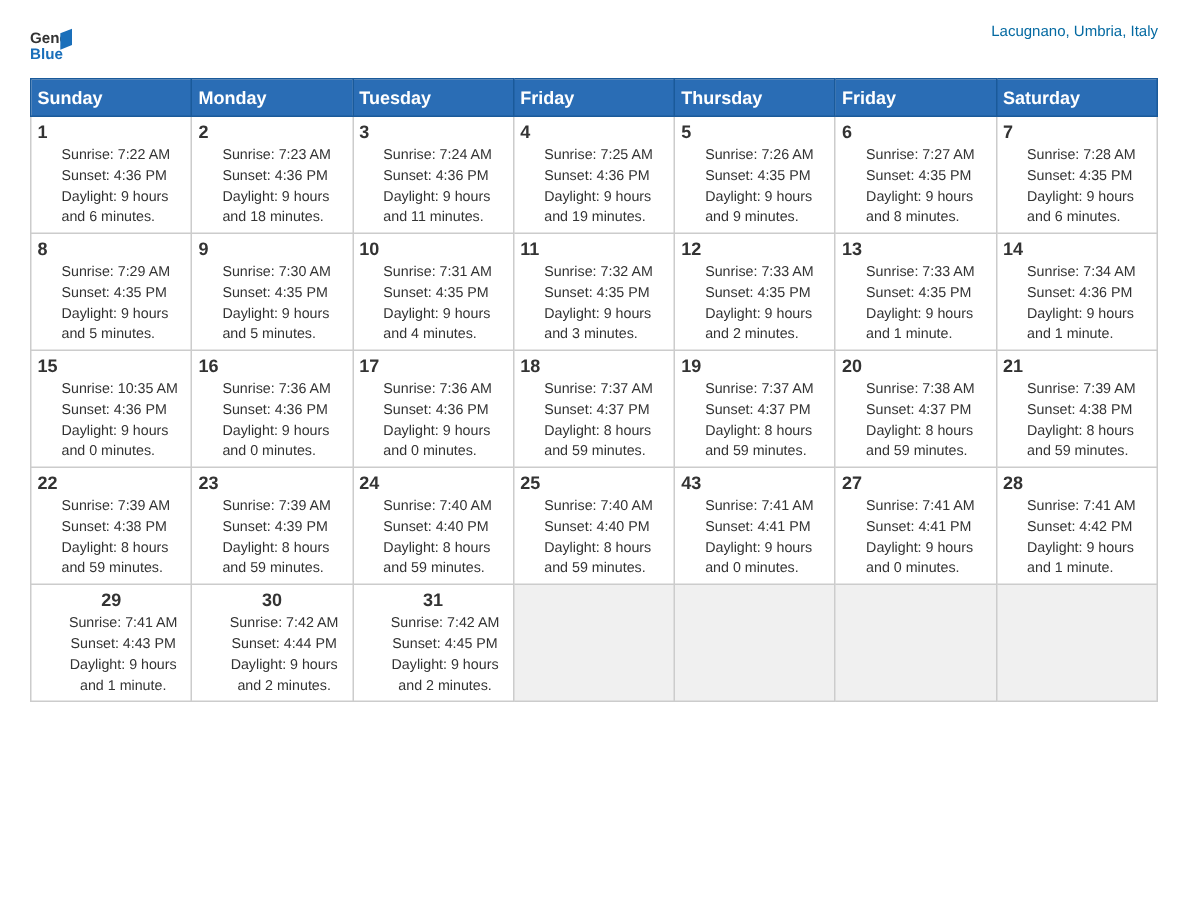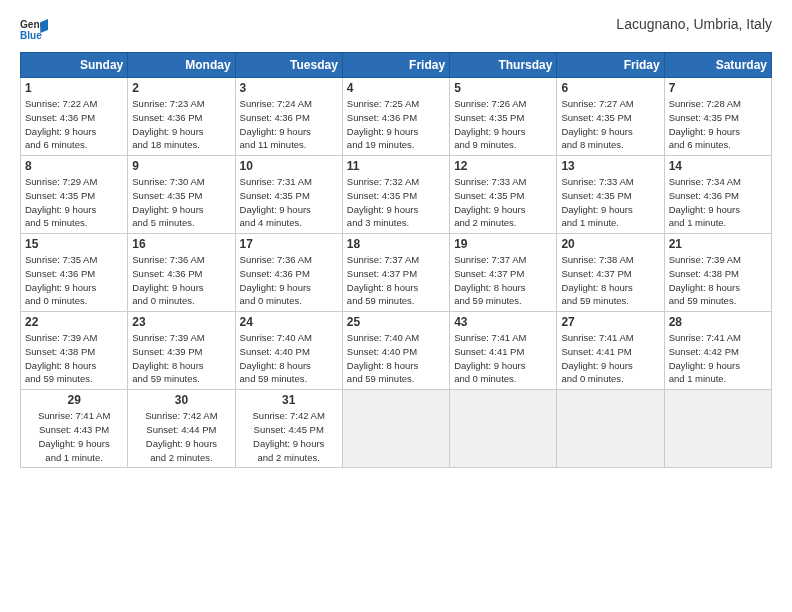--- a/index.html
+++ b/index.html
@@ -33,35 +33,35 @@
     }
     .title-block {
       text-align: right;
     }
     .month-title {
       font-size: 30px;
       font-weight: bold;
       color: #333;
     }
     .location {
-      font-size: 14px;
-      color: #404040;
+      font-size: 10px;
+      color: #0369a1;
     }
     .calendar {
       width: 100%;
       border-collapse: collapse;
       table-layout: fixed;
     }
     .calendar th {
       background: #2a6db5;
       color: #fff;
       font-size: 12px;
       font-weight: bold;
       padding: 5px 4px;
-      text-align: right;
+      text-align: left;
       border: 1px solid #1a5a9a;
     }
     .calendar td {
       vertical-align: top;
       font-size: 9.5px;
       color: #333;
       padding: 3px 4px;
       border: 1px solid #ccc;
       background: #fff;
       height: 78px;
@@ -73,20 +73,21 @@
     .day-num {
       font-size: 12px;
       font-weight: bold;
       display: block;
       margin-bottom: 2px;
     }
     .day-info {
       line-height: 1.45;
       font-size: 9.5px;
       color: #333;
+      margin-left: 16px;
     }
     .last-row td {
       height: 68px;
       text-align: center;
     }
   </style>
 </head>
 <body>
 
 <div class="page">
@@ -172,21 +173,21 @@
             <div class="day-info"><span>Sunrise: 7:33 AM</span><br><span>Sunset: 4:35 PM</span><br><span>Daylight: 9 hours</span><br><span>and 1 minute.</span></div>
           </td>
           <td>
             <span class="day-num">14</span>
             <div class="day-info"><span>Sunrise: 7:34 AM</span><br><span>Sunset: 4:36 PM</span><br><span>Daylight: 9 hours</span><br><span>and 1 minute.</span></div>
           </td>
         </tr>
         <tr>
           <td>
             <span class="day-num">15</span>
-            <div class="day-info"><span>Sunrise: 7:35 AM</span><br><span>Sunset: 4:36 PM</span><br><span>Daylight: 9 hours</span><br><span>and 0 minutes.</span></div>
+            <div class="day-info"><span>Sunrise: 10:35 AM</span><br><span>Sunset: 4:36 PM</span><br><span>Daylight: 9 hours</span><br><span>and 0 minutes.</span></div>
           </td>
           <td>
             <span class="day-num">16</span>
             <div class="day-info"><span>Sunrise: 7:36 AM</span><br><span>Sunset: 4:36 PM</span><br><span>Daylight: 9 hours</span><br><span>and 0 minutes.</span></div>
           </td>
           <td>
             <span class="day-num">17</span>
             <div class="day-info"><span>Sunrise: 7:36 AM</span><br><span>Sunset: 4:36 PM</span><br><span>Daylight: 9 hours</span><br><span>and 0 minutes.</span></div>
           </td>
           <td>

